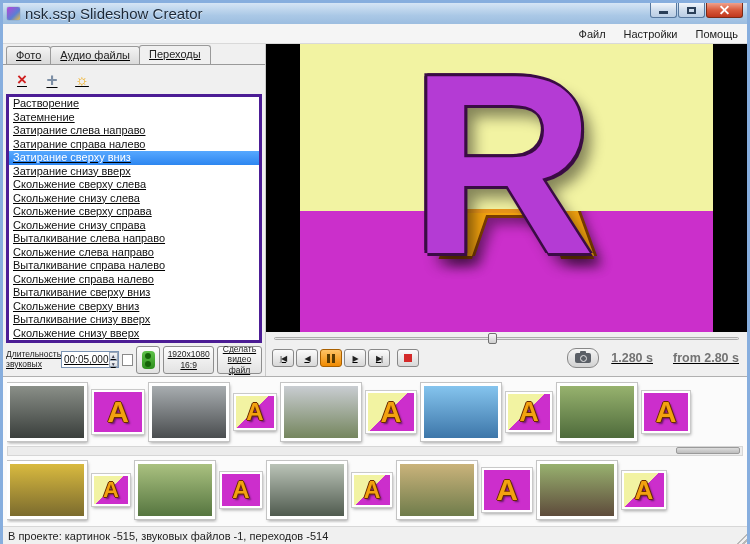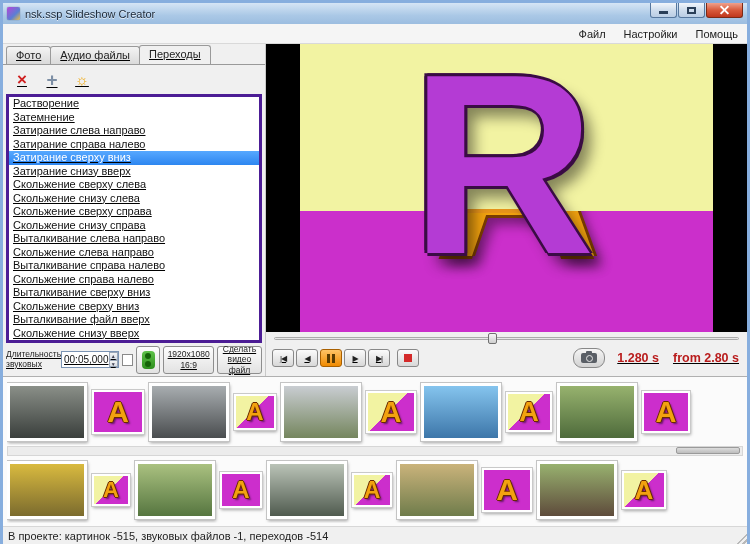--- a/index.html
+++ b/index.html
@@ -5,21 +5,21 @@
   * { margin:0; padding:0; box-sizing:border-box; font-family:"Liberation Sans","DejaVu Sans",sans-serif; }
   html,body { width:750px; height:544px; overflow:hidden; background:#d0dcea; }
 
   .window { width:750px; height:544px; border:3px solid #87aede; box-shadow: inset 0 0 0 1px rgba(40,70,110,.55);
             background:#f0f0f0; position:relative; display:flex; flex-direction:column; }
 
   
   .titlebar { height:21px; background:linear-gradient(#d6e5f5,#aac8e6 60%,#9cbde0); display:flex; align-items:center;
               padding:0 4px; flex:0 0 auto; }
   .app-icon { width:13px; height:13px; border-radius:2px; background:linear-gradient(135deg,#b845d8,#5a7fd4 60%,#f0c040); margin-right:5px; box-shadow:0 0 1px #345; }
-  .titlebar .title { font-size:11px; color:#1b2838; text-shadow:0 1px 0 rgba(255,255,255,.7); }
+  .titlebar .title { font-size:15px; color:#1b2838; text-shadow:0 1px 0 rgba(255,255,255,.7); }
   .win-buttons { margin-left:auto; display:flex; gap:1px; align-self:flex-start; margin-top:0; }
   .win-btn { width:27px; height:15px; border:1px solid #56779e; border-top:none; border-radius:0 0 3px 3px;
              background:linear-gradient(#f2f6fb,#cfdded 50%,#b9cde4); display:flex; align-items:center; justify-content:center; position:relative; }
   .win-btn.close { width:37px; background:linear-gradient(#f0a globalization,#e0856e); background:linear-gradient(#efa18c,#d95b3c 50%,#c0371c); border-color:#7c2a16; }
   .bar-min { width:9px; height:3px; background:#2a3f58; margin-top:5px; }
   .box-max { width:9px; height:7px; border:2px solid #2a3f58; }
   .x1,.x2 { position:absolute; width:11px; height:2px; background:#fff; left:12px; top:6px; }
   .x1 { transform:rotate(45deg);} .x2 { transform:rotate(-45deg);}
 
   
@@ -81,21 +81,21 @@
       font-size:8px; letter-spacing:-1px; color:#222; display:flex; align-items:center; justify-content:center; }
   .pbtn.pause { background:linear-gradient(#ffc466,#f08a00); border-color:#a85f00; gap:2px; }
   .pbar { width:3px; height:9px; background:#5a3a00; display:block; }
   .pbtn.stop { margin-left:5px; }
   .stop-sq { width:8px; height:8px; background:#d42a2a; display:block; }
   .cam-btn { margin-left:auto; width:32px; height:20px; border:1px solid #888; border-radius:9px; background:linear-gradient(#f5f5f5,#d2d2d2);
       display:flex; align-items:center; justify-content:center; }
   .cam-icon { position:relative; width:16px; height:10px; background:#5a5f66; border-radius:2px; }
   .cam-icon::before { content:""; position:absolute; top:-2px; left:5px; width:6px; height:3px; background:#5a5f66; border-radius:1px; }
   .cam-icon::after { content:""; position:absolute; top:2px; left:5px; width:5px; height:5px; border:1px solid #e4e4e4; border-radius:50%; }
-  .time { margin-left:10px; margin-right:2px; font-size:12.5px; font-weight:bold; color:#b91c1c; display:flex; gap:14px; }
+  .time { margin-left:10px; margin-right:2px; font-size:12.5px; font-weight:bold; color:#737373; display:flex; gap:20px; }
 
   
   .timeline { flex:0 0 150px; background:#fbfbfb; border-top:1px solid #b0b0b0; padding:2px 4px 0; overflow:hidden; }
   .strip { height:66px; display:flex; align-items:center; gap:5px; overflow:hidden; }
   .thumb { flex:0 0 auto; box-shadow:1px 2px 3px rgba(0,0,0,.35); }
   .thumb.photo { width:80px; height:58px; border:3px solid #fff; outline:1px solid #c4c4c4; }
   .thumb.trans { border:2px solid #fff; outline:1px solid #c9c9c9; display:flex; align-items:center; justify-content:center; }
   .thumb.trans.full { background:#cc2ecc; }
   .thumb.trans.split { background:linear-gradient(135deg,#f2f3a2 0 47%,#cc2ecc 47% 100%); }
   .thumb.trans span { font-weight:bold; color:#f2a20f; text-shadow:1px 0 0 #6a2a00,-1px 0 0 #6a2a00,0 1px 0 #6a2a00,0 -1px 0 #6a2a00,2px 2px 2px rgba(0,0,0,.5); }
@@ -167,21 +167,21 @@
           <div class="list-item">Скольжение сверху слева</div>
           <div class="list-item">Скольжение снизу слева</div>
           <div class="list-item">Скольжение сверху справа</div>
           <div class="list-item">Скольжение снизу справа</div>
           <div class="list-item">Выталкивание слева направо</div>
           <div class="list-item">Скольжение слева направо</div>
           <div class="list-item">Выталкивание справа налево</div>
           <div class="list-item">Скольжение справа налево</div>
           <div class="list-item">Выталкивание сверху вниз</div>
           <div class="list-item">Скольжение сверху вниз</div>
-          <div class="list-item">Выталкивание файл вверх</div>
+          <div class="list-item">Выталкивание снизу вверх</div>
           <div class="list-item">Скольжение снизу вверх</div>
         </div>
 
       <div class="left-bottom">
         <div class="dur-label">
           <div>Длительность</div>
           <div>звуковых</div>
         </div>
         <div class="spin">
           <span class="spin-value">00:05,000</span>

